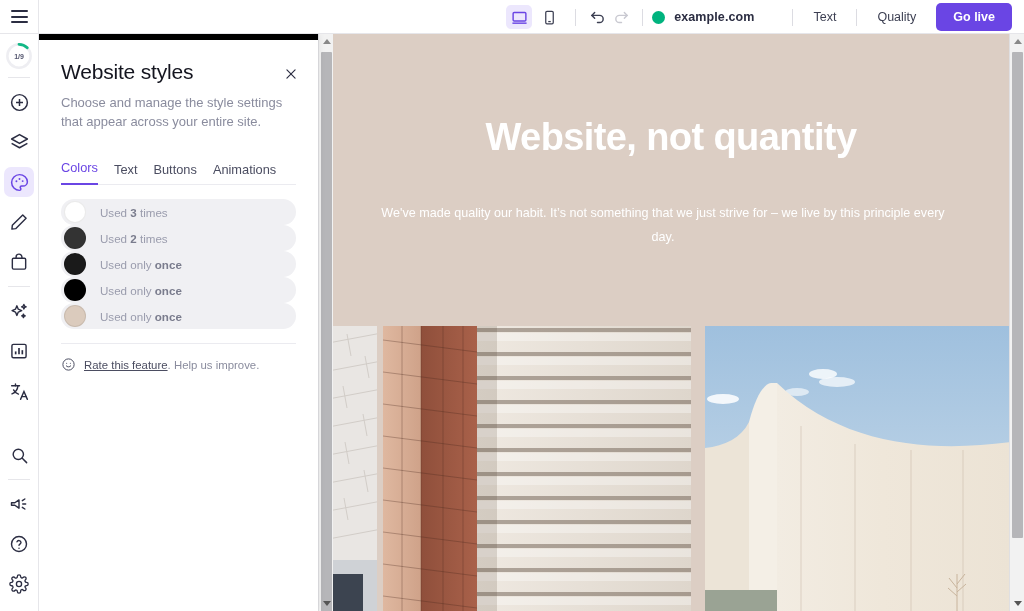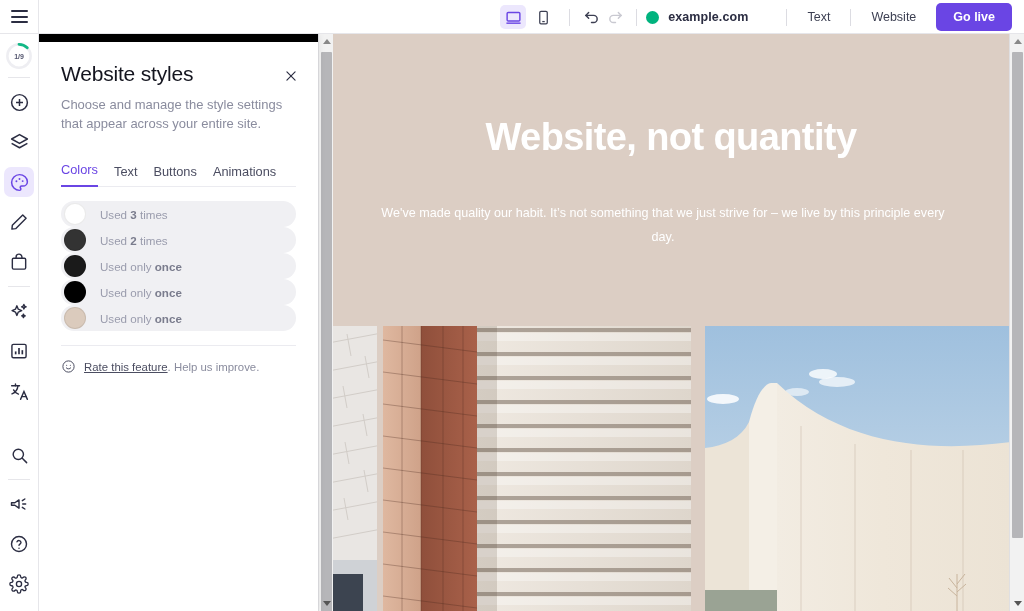--- a/index.html
+++ b/index.html
@@ -66,21 +66,21 @@
   .progress-ring .pr-txt{
     position:absolute; left:0; top:0; width:30px; height:30px;
     display:flex; align-items:center; justify-content:center;
     font-size:7px; color:#555770; font-weight:bold;
   }
 
   
   .panel{
     position:absolute; left:39px; top:34px; width:279px; height:577px;
     background:#fff; z-index:30;
-    border-top:8px solid #000000;
+    border-top:6px solid #000000;
     box-shadow: 2px 0 6px rgba(0,0,0,0.06);
   }
   .panel-inner{ padding:20px 22px 0 22px; }
   .panel-title{ font-size:21px; color:#14151f; font-weight:normal; letter-spacing:-0.2px; }
   .panel-close{
     position:absolute; right:17px; top:24px; width:20px; height:20px;
     display:flex; align-items:center; justify-content:center;
   }
   .panel-sub{
     margin-top:9px; font-size:13px; line-height:1.48; color:#8a8c9e; max-width:236px;
@@ -206,21 +206,21 @@
 
       <span class="tb-sep"></span>
 
       <span class="status-dot" style="background: rgb(0, 179, 126);"></span>
       <span class="domain-label">example.com</span>
 
       <span class="tb-sep" style="margin-left:38px;"></span>
 
       <span class="tb-txtbtn">Text</span>
       <span class="tb-sep"></span>
-      <span class="tb-txtbtn">Website</span>
+      <span class="tb-txtbtn">Quality</span>
 
       <span class="golive" style="background: rgb(106, 69, 228);">Go live</span>
     </div>
   </div>
 
   <div class="rail">
 
     <div class="progress-ring">
       <svg width="30" height="30" viewBox="0 0 36 36">
         <circle cx="18" cy="18" r="14" fill="none" stroke="#eeeef2" stroke-width="3"></circle>

